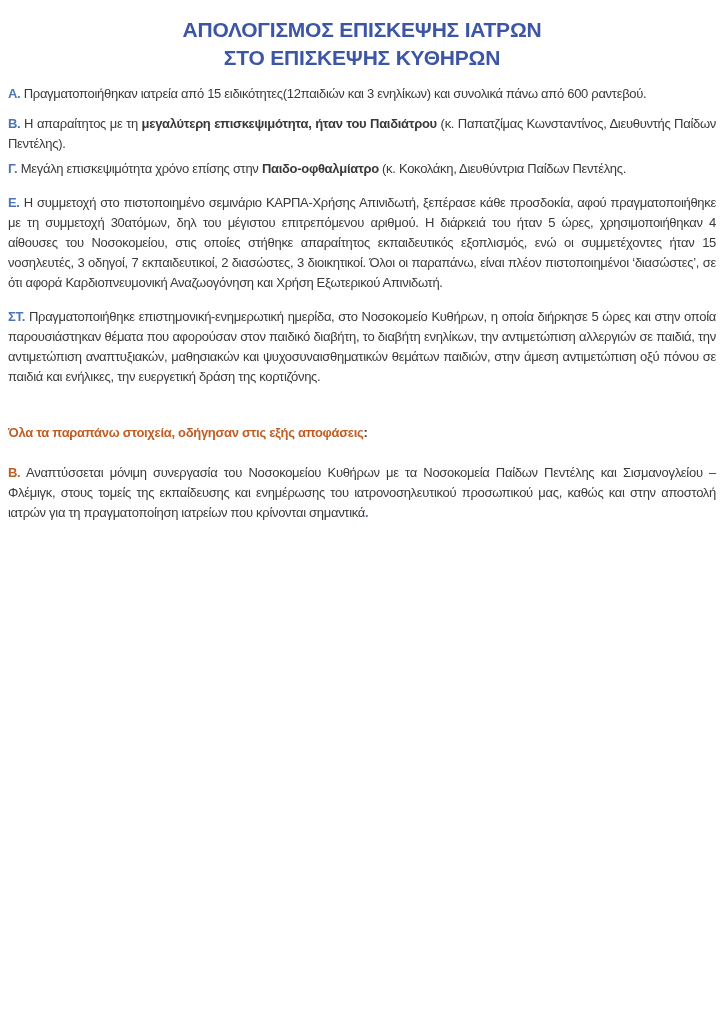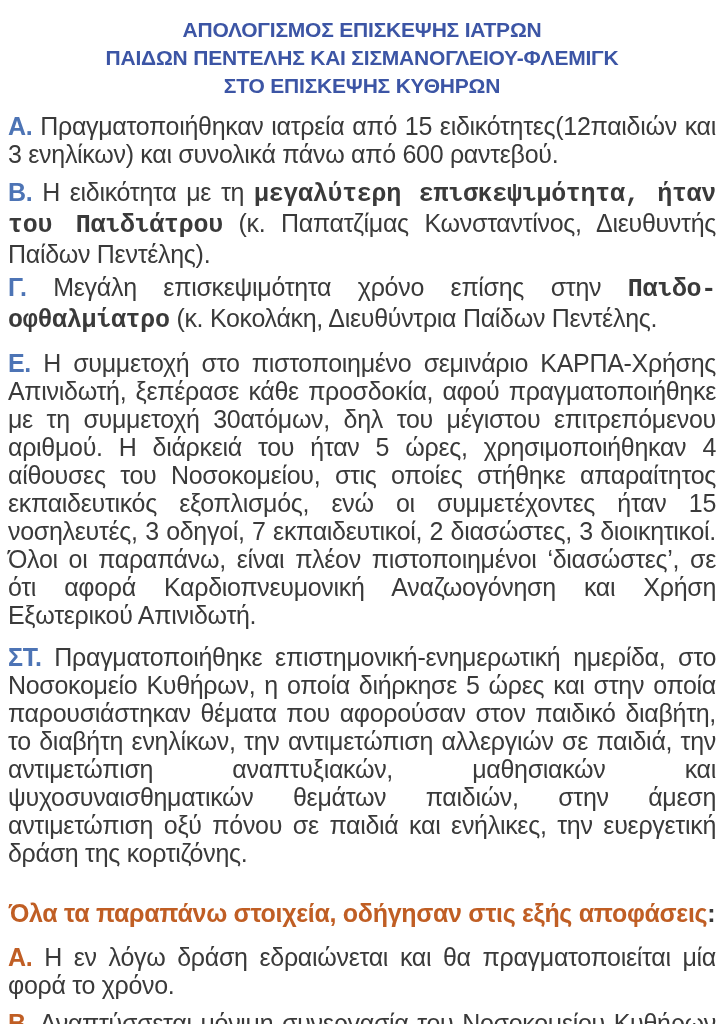--- a/index.html
+++ b/index.html
@@ -26,65 +26,63 @@
     text-align: center;
     font-weight: bold;
     font-size: 21px;
     line-height: 28px;
     letter-spacing: -0.2px;
     color: var(--title-blue);
     margin: 0 0 12px 0;
   }
   .title-line { display: block; }
   .para {
-    font-size: 25px;
-    line-height: 28px;
+    font-size: 13px;
+    line-height: 20px;
     letter-spacing: -0.3px;
     text-align: justify;
     margin: 0 0 10px 0;
   }
   .para.tight { margin-bottom: 5px; }
   .para.gap-top { margin-top: 14px; }
   .lbl { font-weight: bold; }
   .lbl.blue { color: var(--label-blue); }
   .lbl.orange { color: var(--accent-orange); }
-  b, .bold { font-weight: bold; font-family: Liberation Mono, monospace; }
+  b, .bold { font-weight: bold; }
   .decisions-heading {
-    text-align: center;
+    text-align: left;
     font-weight: bold;
-    font-size: 25px;
+    font-size: 13px;
     line-height: 28px;
     letter-spacing: -0.3px;
     color: var(--accent-orange);
     margin: 32px 0 16px 0;
   }
   .decisions-heading .colon { color: var(--body-text); }
   .blue-period { color: var(--label-blue); font-weight: bold; }
 </style>
 </head>
 <body>
 
 <div class="page">
 
   <h1 class="title">
       <span class="title-line">ΑΠΟΛΟΓΙΣΜΟΣ ΕΠΙΣΚΕΨΗΣ ΙΑΤΡΩΝ</span>
-      <span class="title-line">ΠΑΙΔΩΝ ΠΕΝΤΕΛΗΣ ΚΑΙ ΣΙΣΜΑΝΟΓΛΕΙΟΥ-ΦΛΕΜΙΓΚ</span>
       <span class="title-line">ΣΤΟ ΕΠΙΣΚΕΨΗΣ ΚΥΘΗΡΩΝ</span>
     </h1>
 
   <p class="para"><span class="lbl blue">Α.</span><span> Πραγματοποιήθηκαν ιατρεία από 15 ειδικότητες(12παιδιών και 3 ενηλίκων) και συνολικά πάνω από 600 ραντεβού.</span></p>
 
-  <p class="para tight"><span class="lbl blue">Β.</span><span> Η ειδικότητα με τη </span><b>μεγαλύτερη επισκεψιμότητα, ήταν του Παιδιάτρου</b><span> (κ. Παπατζίμας Κωνσταντίνος, Διευθυντής Παίδων Πεντέλης).</span></p>
+  <p class="para tight"><span class="lbl blue">Β.</span><span> Η απαραίτητος με τη </span><b>μεγαλύτερη επισκεψιμότητα, ήταν του Παιδιάτρου</b><span> (κ. Παπατζίμας Κωνσταντίνος, Διευθυντής Παίδων Πεντέλης).</span></p>
 
   <p class="para tight"><span class="lbl blue">Γ.</span><span> Μεγάλη επισκεψιμότητα χρόνο επίσης στην </span><b>Παιδο-οφθαλμίατρο</b><span> (κ. Κοκολάκη, Διευθύντρια Παίδων Πεντέλης.</span></p>
 
 
   <p class="para gap-top"><span class="lbl blue">Ε.</span><span> Η συμμετοχή στο πιστοποιημένο σεμινάριο ΚΑΡΠΑ-Χρήσης Απινιδωτή, ξεπέρασε κάθε προσδοκία, αφού πραγματοποιήθηκε με τη συμμετοχή 30ατόμων, δηλ του μέγιστου επιτρεπόμενου αριθμού. Η διάρκειά του ήταν 5 ώρες, χρησιμοποιήθηκαν 4 αίθουσες του Νοσοκομείου, στις οποίες στήθηκε απαραίτητος εκπαιδευτικός εξοπλισμός, ενώ οι συμμετέχοντες ήταν 15 νοσηλευτές, 3 οδηγοί, 7 εκπαιδευτικοί, 2 διασώστες, 3 διοικητικοί. Όλοι οι παραπάνω, είναι πλέον πιστοποιημένοι ‘διασώστες’, σε ότι αφορά Καρδιοπνευμονική Αναζωογόνηση και Χρήση Εξωτερικού Απινιδωτή.</span></p>
 
   <p class="para gap-top"><span class="lbl blue">ΣΤ.</span><span> Πραγματοποιήθηκε επιστημονική-ενημερωτική ημερίδα, στο Νοσοκομείο Κυθήρων, η οποία διήρκησε 5 ώρες και στην οποία παρουσιάστηκαν θέματα που αφορούσαν στον παιδικό διαβήτη, το διαβήτη ενηλίκων, την αντιμετώπιση αλλεργιών σε παιδιά, την αντιμετώπιση αναπτυξιακών, μαθησιακών και ψυχοσυναισθηματικών θεμάτων παιδιών, στην άμεση αντιμετώπιση οξύ πόνου σε παιδιά και ενήλικες, την ευεργετική δράση της κορτιζόνης.</span></p>
 
   <p class="decisions-heading"><span>Όλα τα παραπάνω στοιχεία, οδήγησαν στις εξής αποφάσεις</span><span class="colon">:</span></p>
 
-  <p class="para"><span class="lbl orange">Α.</span><span> Η εν λόγω δράση εδραιώνεται και θα πραγματοποιείται μία φορά το χρόνο.</span></p>
 
   <p class="para"><span class="lbl orange">Β.</span><span> Αναπτύσσεται μόνιμη συνεργασία του Νοσοκομείου Κυθήρων με τα Νοσοκομεία Παίδων Πεντέλης και Σισμανογλείου – Φλέμιγκ, στους τομείς της εκπαίδευσης και ενημέρωσης του ιατρονοσηλευτικού προσωπικού μας, καθώς και στην αποστολή ιατρών για τη πραγματοποίηση ιατρείων που κρίνονται σημαντικά</span><span class="blue-period">.</span></p>
 
 </div>
 
 </body></html>

